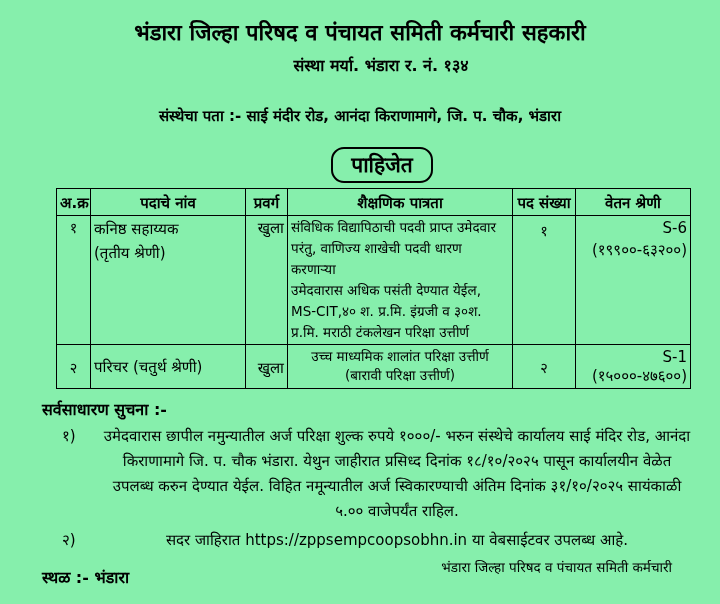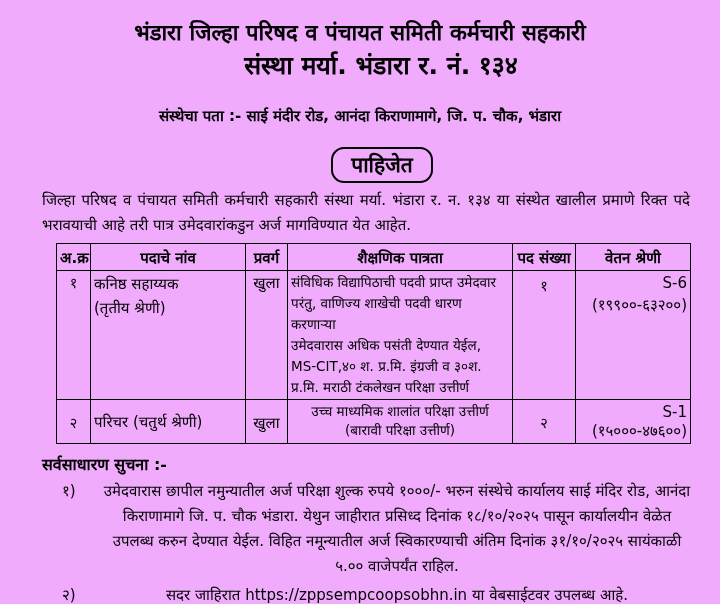--- a/index.html
+++ b/index.html
@@ -1,34 +1,34 @@
 <!DOCTYPE html>
 <html><head>
 <meta charset="utf-8">
 <style>
   html, body { margin: 0; padding: 0; background: #ffffff; }
   .page {
     position: relative;
     width: 720px;
     height: 604px;
-    background: #f0abfc;
+    background: #86efac;
     color: #000000;
     font-family: "DejaVu Sans", sans-serif;
     overflow: hidden;
   }
   .center { text-align: center; }
 
   .title-line1 {
     padding-top: 16px;
     font-size: 22px;
     font-weight: bold;
     line-height: 34px;
   }
   .title-line2 {
-    font-size: 25px;
+    font-size: 16px;
     font-weight: bold;
     line-height: 32px;
     padding-left: 42px;
   }
   .address-line {
     font-size: 15px;
     font-weight: bold;
     line-height: 22px;
     margin-top: 23px;
   }
@@ -68,21 +68,21 @@
     font-weight: bold;
     text-align: center;
     height: 24px;
   }
   .row1 td { vertical-align: top; }
   .row1 { height: 108px; }
   .row2 { height: 44px; }
   .row2 td { vertical-align: middle; }
   td.c-sr, td.c-count { text-align: center; font-size: 14.5px; padding-top: 4px; }
   td.c-post { text-align: left; font-size: 15px; line-height: 24px; padding-top: 3px; }
-  td.c-cat { text-align: center; font-size: 15px; padding-top: 3px; }
+  td.c-cat { text-align: right; font-size: 15px; padding-top: 3px; }
   td.c-qual { font-size: 13.5px; line-height: 21px; padding: 3px 4px 0 6px; }
   .row2 td.c-qual { text-align: center; line-height: 19px; padding-top: 0; }
   td.c-pay { text-align: right; font-size: 15px; line-height: 22px; padding-top: 2px; }
   .row2 td.c-pay { line-height: 19px; }
 
   .notes-heading {
     margin: 9px 0 0 42px;
     font-size: 16px;
     font-weight: bold;
   }
@@ -121,21 +121,20 @@
 <div class="page">
 
   <div class="center title-line1">भंडारा जिल्हा परिषद व पंचायत समिती कर्मचारी सहकारी</div>
   <div class="center title-line2">संस्था मर्या. भंडारा र. नं. १३४</div>
   <div class="center address-line">संस्थेचा पता :- साई मंदीर रोड, आनंदा किराणामागे, जि. प. चौक, भंडारा</div>
 
   <div class="badge-wrap">
     <span class="badge">पाहिजेत</span>
   </div>
 
-  <div class="intro">जिल्हा परिषद व पंचायत समिती कर्मचारी सहकारी संस्था मर्या. भंडारा र. न. १३४ या संस्थेत खालील प्रमाणे रिक्त पदे भरावयाची आहे तरी पात्र उमेदवारांकडुन अर्ज मागविण्यात येत आहेत.</div>
 
   <table class="vacancy">
     <colgroup>
       <col style="width:34px">
       <col style="width:155px">
       <col style="width:42px">
       <col style="width:225px">
       <col style="width:63px">
       <col style="width:115px">
     </colgroup>

